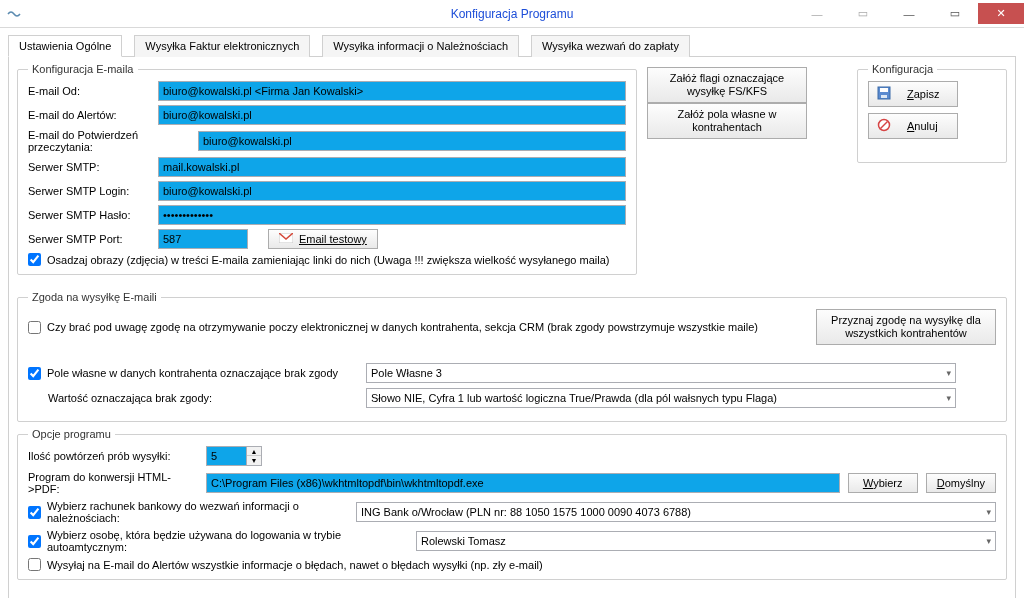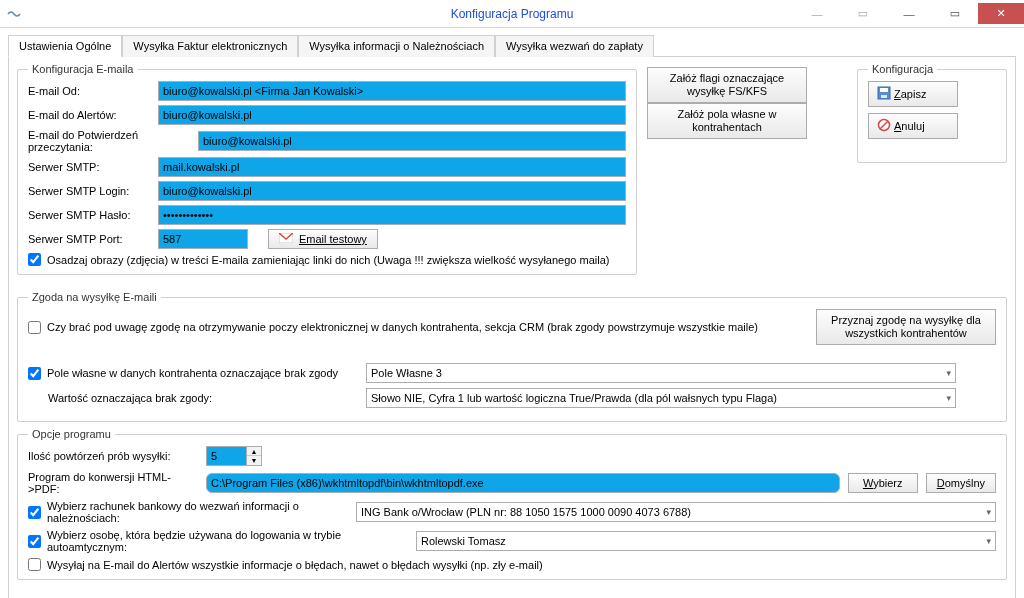--- a/index.html
+++ b/index.html
@@ -9,21 +9,21 @@
 .titlebar .app-icon { width: 16px; height: 16px; margin-left: 6px; color: #5b8bb0; }
 .titlebar .title { position: absolute; left: 50%; transform: translateX(-50%); font-size: 12px; color: #1d4ed8; }
 .titlebar .winbtns { margin-left: auto; display: flex; }
 .winbtn { width: 46px; height: 21px; display: flex; align-items: center; justify-content: center; color: #555; background: #fff; }
 .winbtn.close { background: #c75050; color: #fff; width: 46px; height: 21px; }
 .winbtn.inactive { color: #aaa; }
 
 .content { padding: 6px 8px; }
 
 .tabstrip { display: flex; border-bottom: 1px solid #d0d0d0; }
-.tab { padding: 4px 10px; border: 1px solid #d0d0d0; border-bottom: none; background: #f5f5f5; margin-right: 0; position: relative; top: 1px; cursor: pointer; }
+.tab { padding: 4px 10px; border: 1px solid #d0d0d0; border-bottom: none; background: #f5f5f5; margin-right: 12px; position: relative; top: 1px; cursor: pointer; }
 .tab.active { background: #fff; border-bottom: 1px solid #fff; }
 
 .panel { border: 1px solid #d0d0d0; border-top: none; padding: 6px 8px 8px 8px; height: 554px; }
 
 fieldset { border: 1px solid #d0d0d0; border-radius: 2px; padding: 6px 10px 8px 10px; margin-bottom: 6px; }
 legend { padding: 0 4px; color: #333; }
 
 .row { display: flex; align-items: center; margin-bottom: 4px; }
 .row label.l { width: 130px; }
 .row label.l-wide { width: 170px; }
@@ -46,21 +46,21 @@
 
 .spin { display: flex; align-items: center; }
 .spin input { width: 40px; text-align: left; border-right: none; }
 .spin .spbtns { display: flex; flex-direction: column; border: 1px solid #abadb3; height: 20px; }
 .spin .spbtns span { width: 14px; height: 10px; font-size: 7px; display: flex; align-items: center; justify-content: center; background: #f2f2f2; cursor: pointer; }
 .spin .spbtns span:first-child { border-bottom: 1px solid #ccc; }
 
 .gmail-icon svg { width: 14px; height: 10px; }
 
 .save-icon svg, .cancel-icon svg { width: 14px; height: 14px; }
-.right-fs .btn { width: 90px; display: flex; align-items: center; gap: 3px; justify-content: flex-start; padding: 4px 8px; }
+.right-fs .btn { width: 90px; display: flex; align-items: center; gap: 16px; justify-content: flex-start; padding: 4px 8px; }
 .underline-first::first-letter { text-decoration: underline; }
 
 .opts-row { display: flex; align-items: center; gap: 8px; margin-bottom: 5px; }
 </style>
 </head>
 <body>
 
 <div class="titlebar">
   <span class="app-icon">
     <svg viewBox="0 0 16 16">
@@ -213,21 +213,21 @@
           <input type="text" value="5" style="">
           <div class="spbtns">
             <span>▲</span>
             <span>▼</span>
           </div>
         </div>
       </div>
 
       <div class="opts-row">
         <label style="width:170px">Program do konwersji HTML-&gt;PDF:</label>
-        <input type="text" style="flex: 1 1 0%; border-radius: 6px;" value="C:\Program Files (x86)\wkhtmltopdf\bin\wkhtmltopdf.exe">
+        <input type="text" style="flex: 1 1 0%;" value="C:\Program Files (x86)\wkhtmltopdf\bin\wkhtmltopdf.exe">
         <div class="btn underline-first" style="min-width:70px"><span>Wybierz</span></div>
         <div class="btn underline-first" style="min-width:70px"><span>Domyślny</span></div>
       </div>
 
       <div class="opts-row">
         <div class="chk" style="width:320px">
           <input type="checkbox" checked="" style="">
           <label>Wybierz rachunek bankowy do wezwań informacji o należnościach:</label>
         </div>
         <div class="select" style="flex:1">

